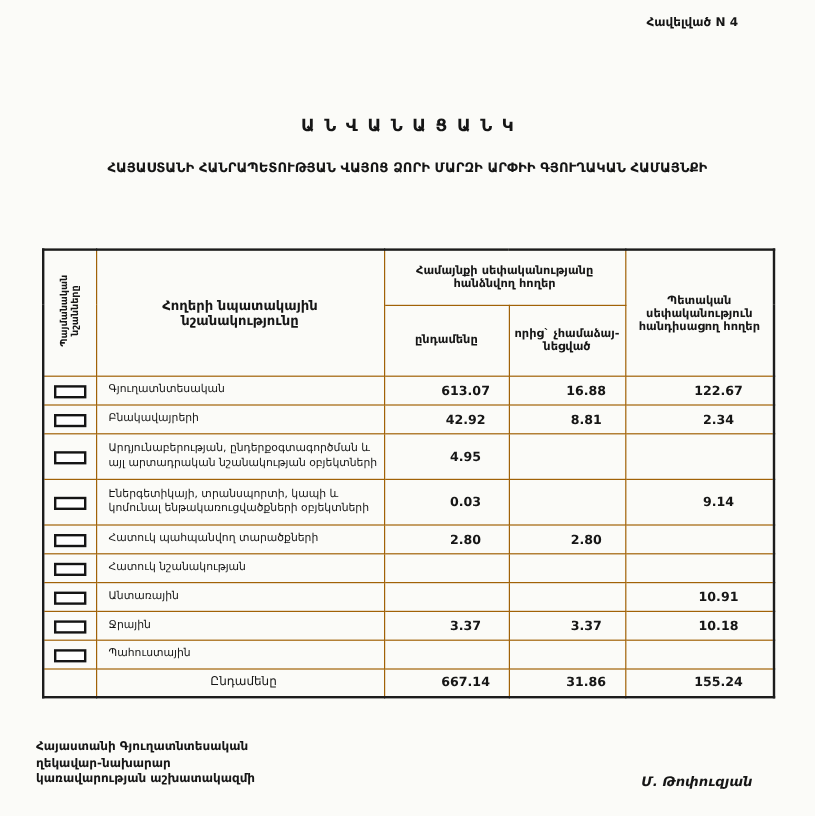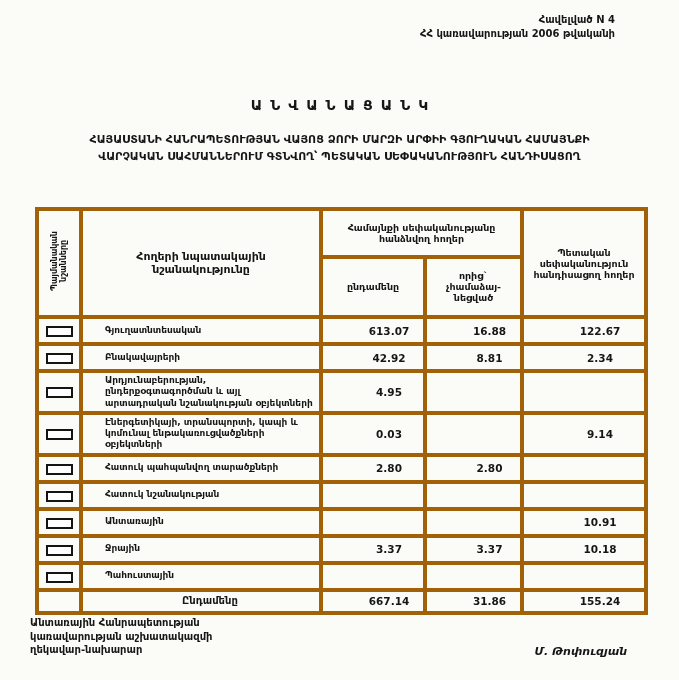--- a/index.html
+++ b/index.html
@@ -45,21 +45,21 @@
     top: 207px;
     left: 35px;
   }
   table {
     border-collapse: collapse;
     table-layout: fixed;
     width: 609px;
     border: 2px solid #1c1c1c;
   }
   th, td {
-    border: 4px solid #a16207;
+    border: 1px solid #a16207;
     padding: 2px 4px;
     vertical-align: middle;
   }
   th { font-weight: bold; }
   .sym-col   { width: 44px; }
   .label-col { width: 240px; }
   .tot-col   { width: 104px; }
   .which-col { width: 97px; }
   .state-col { width: 124px; }
 
@@ -82,23 +82,23 @@
   .swatch {
     display: inline-block;
     width: 27px;
     height: 11px;
     border: 2px solid #141414;
     background: #fefefe;
     vertical-align: middle;
   }
   td.lbl {
     font-size: 9px;
-    font-weight: bold;
+    font-weight: normal;
     text-align: left;
-    padding-left: 22px;
+    padding-left: 10px;
     line-height: 1.25;
     margin-top: 42px;
   }
   td.num {
     font-size: 10.5px;
     font-weight: bold;
     text-align: center;
     padding-left: 36px;
   }
   tr.r-std  td { height: 23px; }
@@ -122,28 +122,26 @@
     font-size: 11px;
     font-weight: bold;
     font-style: italic;
   }
 </style>
 </head>
 <body>
 
 <div class="appendix">
   <div>Հավելված N 4</div>
-  <div>ՀՀ կառավարության 2006 թվականի</div>
 </div>
 
 <div class="main-title">ԱՆՎԱՆԱՑԱՆԿ</div>
 
 <div class="doc-title">
   <div>ՀԱՅԱՍՏԱՆԻ ՀԱՆՐԱՊԵՏՈՒԹՅԱՆ ՎԱՅՈՑ ՁՈՐԻ ՄԱՐԶԻ ԱՐՓԻԻ ԳՅՈՒՂԱԿԱՆ ՀԱՄԱՅՆՔԻ</div>
-  <div>ՎԱՐՉԱԿԱՆ ՍԱՀՄԱՆՆԵՐՈՒՄ ԳՏՆՎՈՂ՝ ՊԵՏԱԿԱՆ ՍԵՓԱԿԱՆՈՒԹՅՈՒՆ ՀԱՆԴԻՍԱՑՈՂ</div>
 </div>
 
 <div class="table-wrap">
   <table>
     <colgroup>
       <col class="sym-col">
       <col class="label-col">
       <col class="tot-col">
       <col class="which-col">
       <col class="state-col">
@@ -232,18 +230,18 @@
         <td class="lbl">Ընդամենը</td>
         <td class="num">667.14</td>
         <td class="num">31.86</td>
         <td class="num">155.24</td>
       </tr>
     </tbody>
   </table>
 </div>
 
 <div class="footer-left">
-  <div>Անտառային Հանրապետության</div>
+  <div>Հայաստանի Գյուղատնտեսական</div>
+  <div>ղեկավար-նախարար</div>
   <div>կառավարության աշխատակազմի</div>
-  <div>ղեկավար-նախարար</div>
 </div>
 
 <div class="signature">Մ. Թոփուզյան</div>
 
 </body></html>

